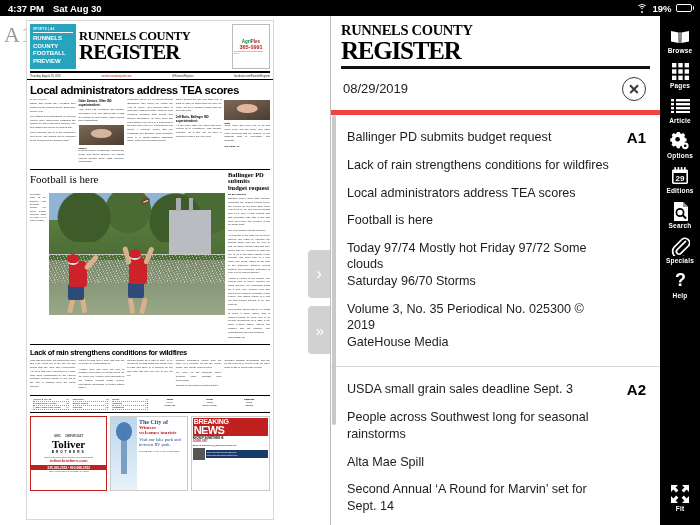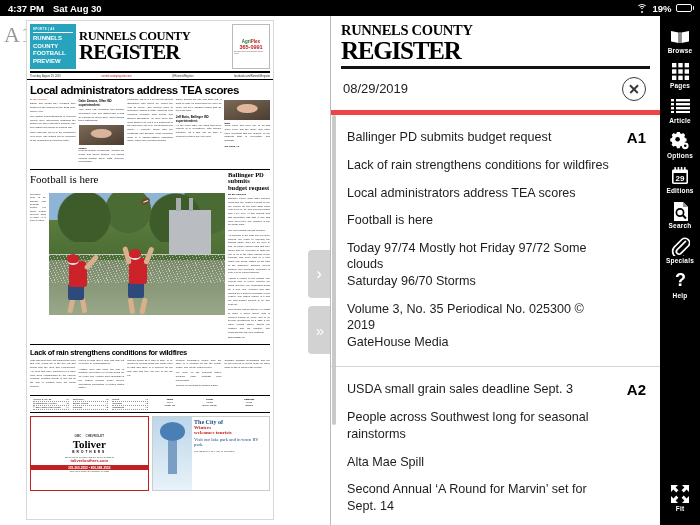--- a/index.html
+++ b/index.html
@@ -516,20 +516,31 @@
         <div class="ad ad-winters">
           <div class="tower"></div>
           <div class="wtxt">
             <div class="w1">The City of</div>
             <div class="w2">Winters</div>
             <div class="w2">welcomes tourists</div>
             <div class="w3">Visit our lake park and in-town RV park.</div>
             <div class="w4">Call 723-2081 or 754-4424 for information</div>
           </div>
         </div>
+        <div class="ad ad-news">
+          <div class="bn">BREAKING</div>
+          <div class="bn2">NEWS</div>
+          <div class="t1">KNOW IF SOMETHING IS</div>
+          <div class="t2">GOING ON?</div>
+          <div class="t3">Email us at bhancock@gatehousemedia.com</div>
+          <div class="strip">
+            <span class="ph"></span>
+            <span class="bl">When breaking news happens, www.runnelscountyregister.com</span>
+          </div>
+        </div>
       </div>
     </div>
   </div>
 
   <div class="nav-tabs">
     <div class="nav-tab">›</div>
     <div class="nav-tab dbl">»</div>
   </div>
 
   <div class="panel">

